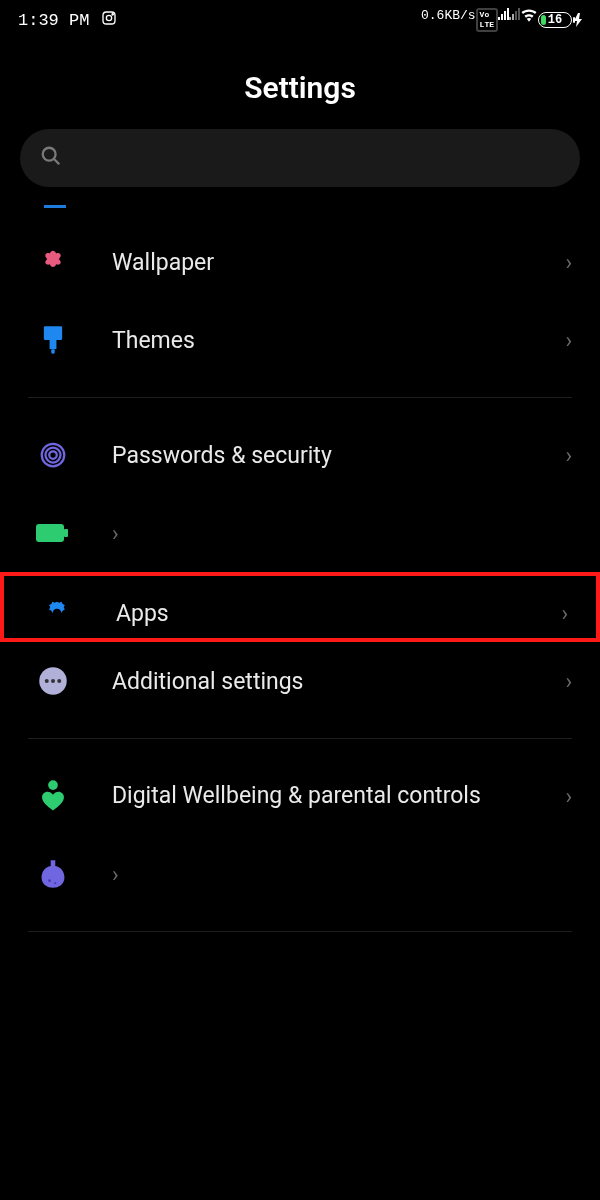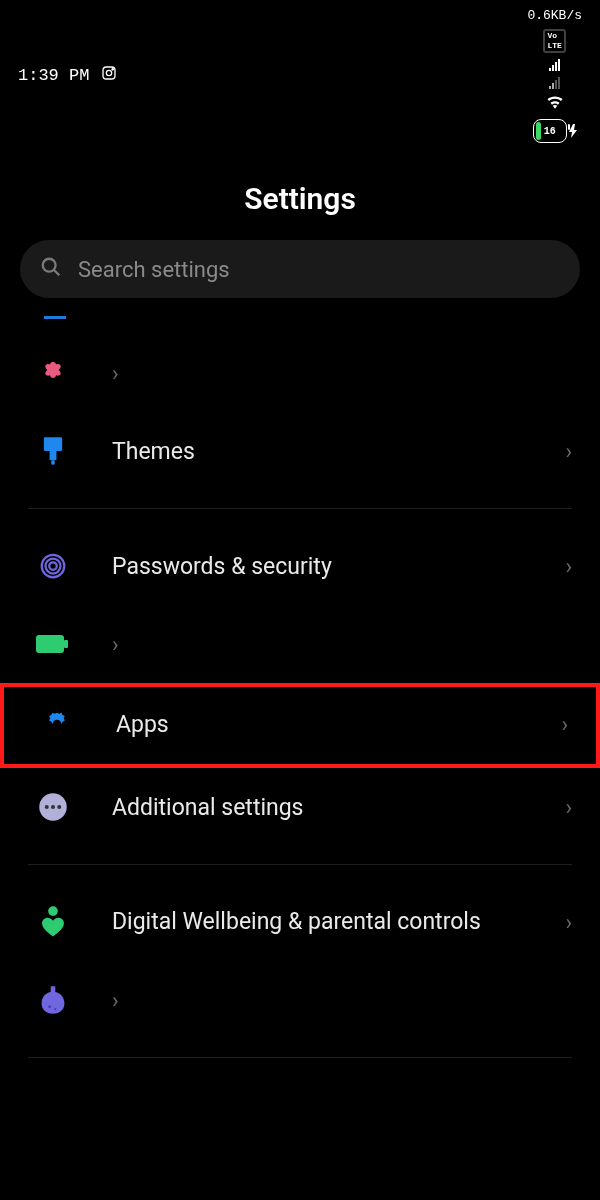--- a/index.html
+++ b/index.html
@@ -14,21 +14,21 @@
   .status-bar {
     display: flex;
     justify-content: space-between;
     align-items: center;
     padding: 8px 18px;
     font-size: 17px;
     font-weight: 500;
     font-family: Liberation Mono, monospace;
   }
   .status-left { display: flex; align-items: center; gap: 12px; }
-  .status-right { display: flex; align-items: center; gap: 6px; font-size: 14px; flex-direction: column; }
+  .status-right { display: flex; font-size: 14px; }
   .status-right .net { font-size: 13px; }
   .status-right .volte {
     border: 2px solid #404040;
     border-radius: 3px;
     padding: 0 2px;
     font-size: 8px;
     font-weight: bold;
     line-height: 10px;
   }
   .signal-bars {
@@ -45,26 +45,26 @@
   .signal-bars .b2 { height: 6px; }
   .signal-bars .b3 { height: 9px; }
   .signal-bars .b4 { height: 12px; }
   .signal-bars.dim span { background: #555; }
   .signal-bars.dim .b1, .signal-bars.dim .b2 { background: #aaa; }
   .battery-wrap { display: inline-flex; align-items: center; gap: 2px; }
   .battery {
     border: 1.5px solid #fff;
     border-radius: 8px;
     width: 34px;
-    height: 24px;
+    height: 16px;
     position: relative;
     display: flex;
     align-items: center;
     justify-content: center;
-    font-size: 10px;
+    font-size: 12px;
     font-weight: bold;
   }
   .battery::after {
     content: "";
     position: absolute;
     right: -4px;
     top: 4px;
     width: 2px;
     height: 6px;
     background: #fff;
@@ -134,21 +134,21 @@
 
   .divider {
     height: 1px;
     background: #1e1e1e;
     margin: 18px 28px;
   }
 
   .highlighted {
     border: 4px solid #ff1a1a;
   }
-  .highlighted.item { padding-top: 20px; padding-bottom: 23px; }
+  .highlighted.item { padding-top: 20px; padding-bottom: 8px; }
 </style>
 </head>
 <body>
 
 <div class="status-bar">
   <div class="status-left">
     <span>1:39 PM</span>
     <span>
       <svg width="16" height="16" viewBox="0 0 24 24" fill="none" stroke="#fff" stroke-width="2">
           <rect x="3" y="3" width="18" height="18" rx="5"></rect>
@@ -191,35 +191,35 @@
 
 <div class="page-title">Settings</div>
 
 <div class="search-box">
   <span class="search-icon">
     <svg width="22" height="22" viewBox="0 0 24 24" fill="none" stroke="#7a7a7a" stroke-width="2.5">
         <circle cx="10" cy="10" r="7"></circle>
         <line x1="21" y1="21" x2="15" y2="15"></line>
       </svg>
   </span>
-  <span class="placeholder">Search settings</span>
 </div>
 
 <div class="partial-item">
     <span class="bar"></span>
   </div>
 
 <div class="list">
 
   <div class="item">
     <span class="icon">
       <svg width="30" height="30" viewBox="0 0 24 24" fill="#e85b7f">
           <path d="M12 3c1 0 2 .8 2.5 2.2C16 4.5 17.5 5 18 6c.5 1-.2 2.5-1.5 3.5 1.3 1 2 2.5 1.5 3.5-.5 1-2 1.5-3.5.8C14 15.2 13 16 12 16s-2-.8-2.5-2.2C8 14.5 6.5 14 6 13c-.5-1 .2-2.5 1.5-3.5C6.2 8.5 5.5 7 6 6c.5-1 2-1.5 3.5-.8C10 3.8 11 3 12 3z"></path>
         </svg>
     </span>
+    <span class="label">Wallpaper</span>
     <span class="chev">›</span>
   </div>
 
   <div class="item">
     <span class="icon">
       <svg width="28" height="32" viewBox="0 0 24 28" fill="#1e88f0">
           <rect x="4" y="2" width="16" height="12" rx="1"></rect>
           <rect x="9" y="14" width="6" height="8"></rect>
           <rect x="10.5" y="22" width="3" height="4" rx="1"></rect>
         </svg>

